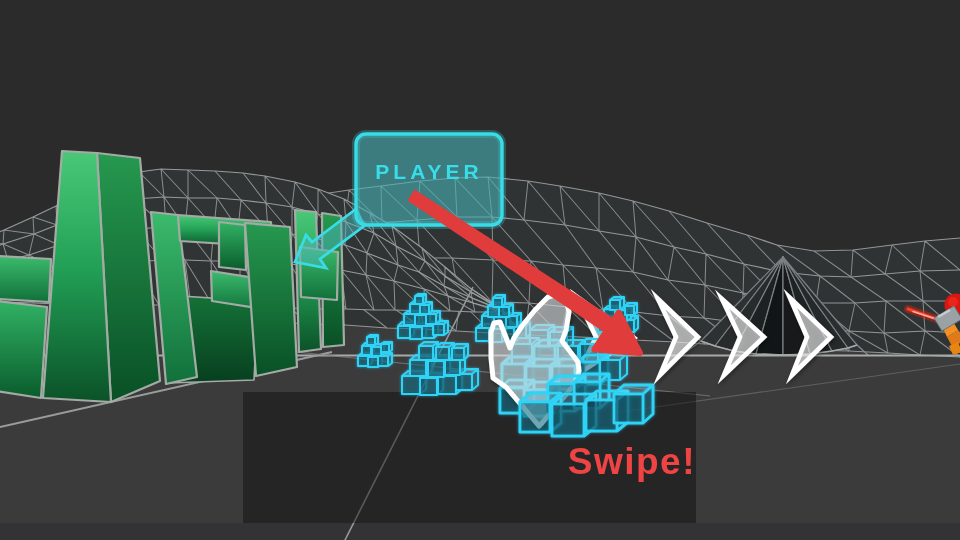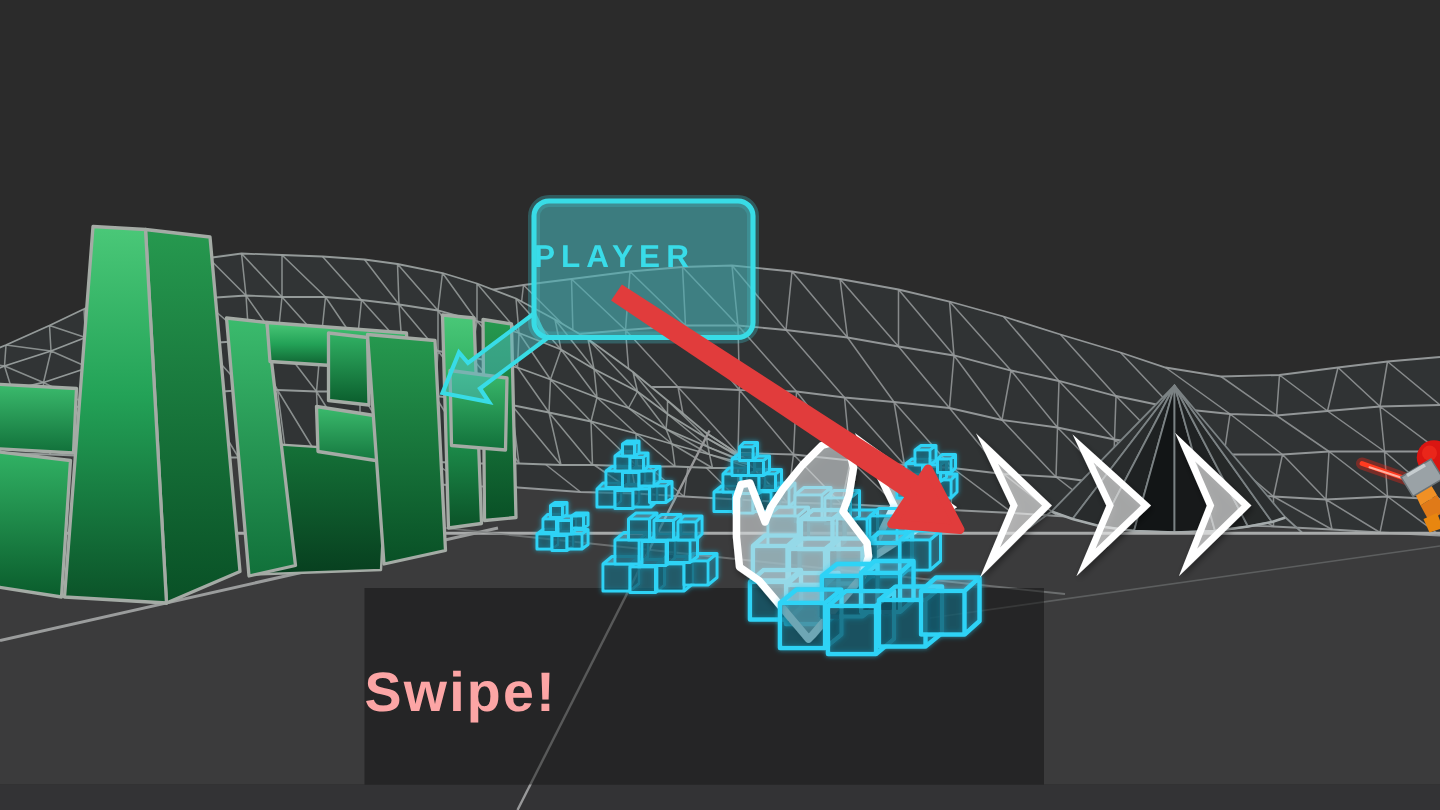--- a/index.html
+++ b/index.html
@@ -1,23 +1,23 @@
 <!DOCTYPE html>
 <html><head>
 <meta charset="utf-8">
 <style>
   html,body{margin:0;padding:0;background:#111;}
   #stage{position:relative;width:960px;height:540px;overflow:hidden;background:#2b2b2b;
          font-family:"Liberation Sans",sans-serif;}
   #scene{position:absolute;left:0;top:0;}
   .hud-text{position:absolute;pointer-events:none;}
-  #player-label{left:356px;top:160px;width:146px;
+  #player-label{left:356px;top:160px;width:146px;text-align:center;
     color:#39dce9;font-size:21px;font-weight:bold;letter-spacing:4px;}
-  #swipe-label{left:243px;top:441px;width:453px;text-align:left;
-    color:#fca5a5;font-size:37px;font-weight:bold;letter-spacing:1.5px;}
+  #swipe-label{left:243px;top:441px;width:453px;text-align:right;
+    color:#ef4444;font-size:37px;font-weight:bold;letter-spacing:1.5px;}
 </style>
 </head>
 <body>
 
 <div id="stage">
   <svg id="scene" width="960" height="540" viewBox="0 0 960 540">
     <defs>
       <linearGradient id="g1" x1="0" y1="0" x2="0" y2="1">
         <stop offset="0" stop-color="#4ac878"></stop>
           <stop offset="0.45" stop-color="#23a257"></stop>

